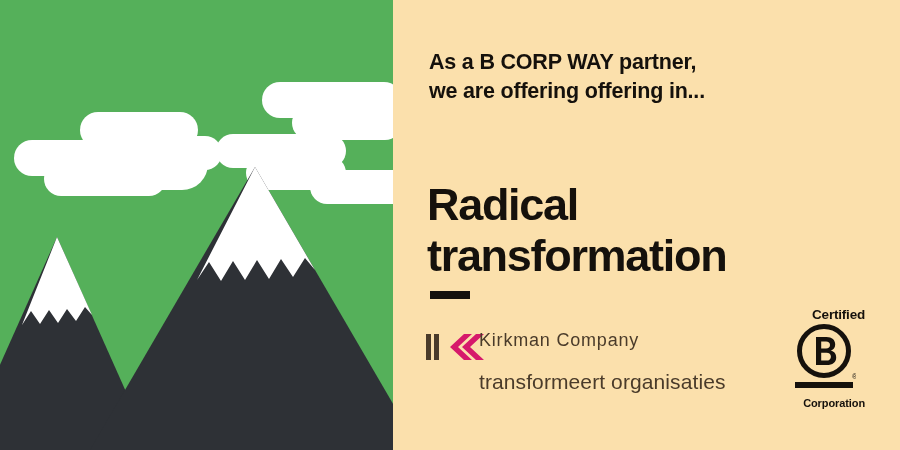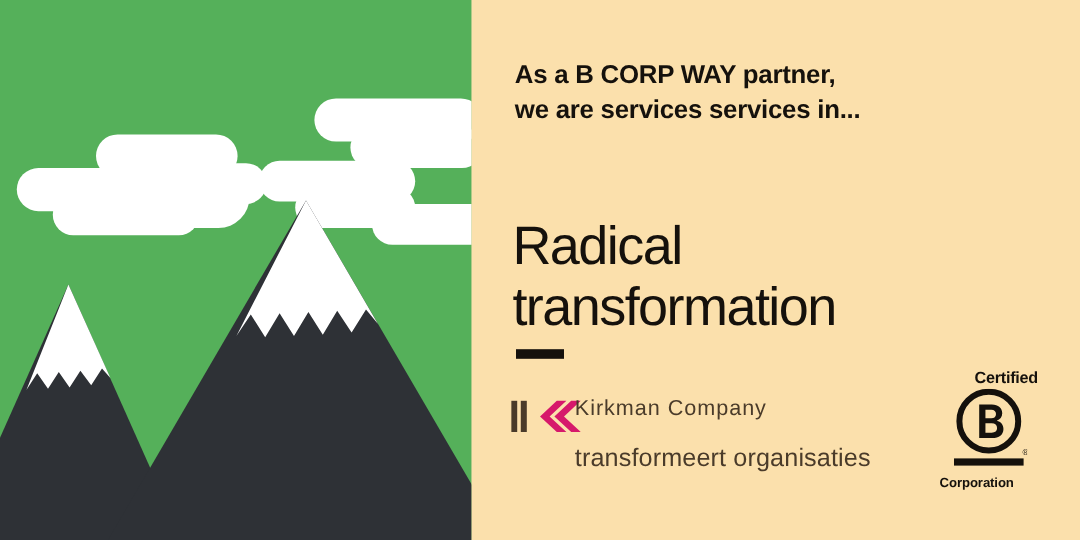--- a/index.html
+++ b/index.html
@@ -54,21 +54,21 @@
     color: #15110C;
     white-space: pre-line;
   }
 
   .headline {
     position: absolute;
     left: 34px;
     top: 150px;
     width: 460px;
     font-size: 45px;
-    font-weight: normal;
+    font-weight: bold;
     line-height: 1.12;
     letter-spacing: -1.3px;
     color: #15110C;
     white-space: pre-line;
   }
 
   .rule {
     position: absolute;
     left: 37px;
     top: 291px;
@@ -135,21 +135,21 @@
     left: 9px;
     top: 17px;
     width: 64px;
     height: 68px;
   }
   .bcorp-bottom {
     position: absolute;
     left: 0;
     top: 90px;
     width: 82px;
-    text-align: left;
+    text-align: right;
     font-size: 11px;
     font-weight: bold;
     letter-spacing: -0.1px;
     color: #15110C;
   }
 </style>
 </head>
 <body>
 
 <div id="banner">
@@ -185,21 +185,21 @@
       <g>
         <polygon points="255,167 420,450 90,450" fill="#2E3136"></polygon>
         <path d="M255,167 L315,270 L305,258 L293,277 L281,259 L269,279 L257,260 L245,280 L233,261 L221,281 L209,262 L197,280 Z" fill="#FFFFFF"></path>
       </g>
     </svg>
   </div>
 
   <div id="content">
 
     <div class="kicker">As a B CORP WAY partner,
-we are services services in...</div>
+we are offering offering in...</div>
 
     <h1 class="headline">Radical
 transformation</h1>
 
     <div class="rule"></div>
 
     <div id="kirkman-logo">
       <svg id="kirkman-mark" viewBox="0 0 58 30" xmlns="http://www.w3.org/2000/svg">
         <rect x="0" y="2" width="5" height="26" fill="#4A3B2A"></rect>
         <rect x="8" y="2" width="5" height="26" fill="#4A3B2A"></rect>

